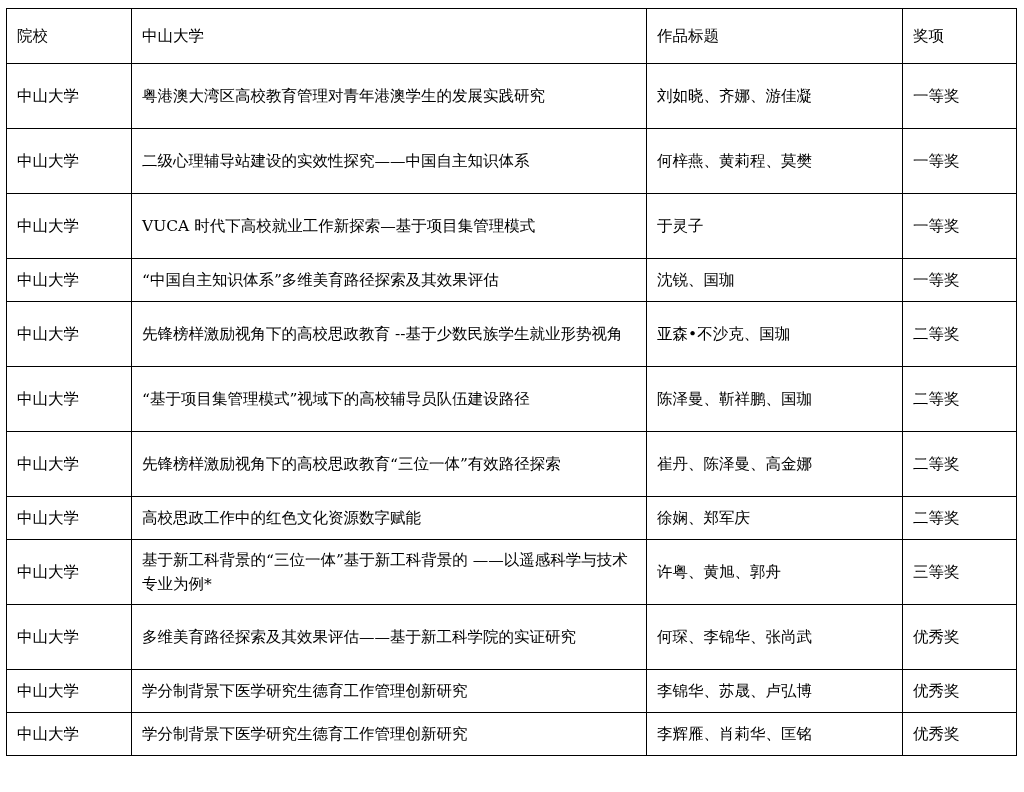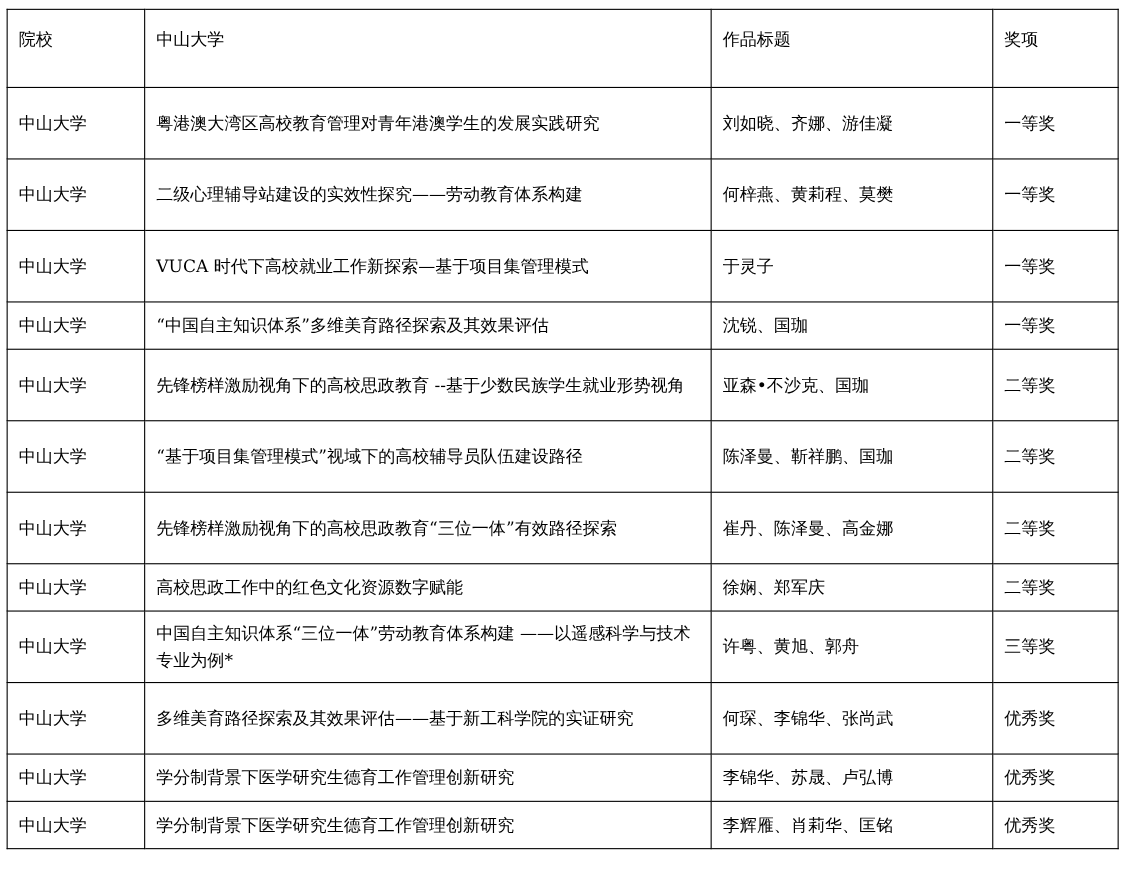--- a/index.html
+++ b/index.html
@@ -39,21 +39,21 @@
     font-size: 15.5px;
     line-height: 1.55;
     vertical-align: middle;
     font-weight: normal;
     text-align: left;
     word-break: break-all;
   }
   table.award-table thead th {
     height: 42px;
     padding-top: 6px;
-    padding-bottom: 22px;
+    padding-bottom: 6px;
   }
   td.school, td.author, td.award {
     white-space: nowrap;
   }
   td.title {
     padding-right: 14px;
   }
   tr.tall td {
     height: 48px;
   }
@@ -82,21 +82,21 @@
     </thead>
     <tbody>
       <tr class="tall">
         <td class="school">中山大学</td>
         <td class="title">粤港澳大湾区高校教育管理对青年港澳学生的发展实践研究</td>
         <td class="author">刘如晓、齐娜、游佳凝</td>
         <td class="award">一等奖</td>
       </tr>
       <tr class="tall">
         <td class="school">中山大学</td>
-        <td class="title">二级心理辅导站建设的实效性探究——劳动教育体系构建</td>
+        <td class="title">二级心理辅导站建设的实效性探究——中国自主知识体系</td>
         <td class="author">何梓燕、黄莉程、莫樊</td>
         <td class="award">一等奖</td>
       </tr>
       <tr class="tall">
         <td class="school">中山大学</td>
         <td class="title">VUCA 时代下高校就业工作新探索—基于项目集管理模式</td>
         <td class="author">于灵子</td>
         <td class="award">一等奖</td>
       </tr>
       <tr class="short">
@@ -124,21 +124,21 @@
         <td class="award">二等奖</td>
       </tr>
       <tr class="short">
         <td class="school">中山大学</td>
         <td class="title">高校思政工作中的红色文化资源数字赋能</td>
         <td class="author">徐娴、郑军庆</td>
         <td class="award">二等奖</td>
       </tr>
       <tr class="tall">
         <td class="school">中山大学</td>
-        <td class="title">中国自主知识体系“三位一体”劳动教育体系构建 ——以遥感科学与技术专业为例*</td>
+        <td class="title">基于新工科背景的“三位一体”基于新工科背景的 ——以遥感科学与技术专业为例*</td>
         <td class="author">许粤、黄旭、郭舟</td>
         <td class="award">三等奖</td>
       </tr>
       <tr class="tall">
         <td class="school">中山大学</td>
         <td class="title">多维美育路径探索及其效果评估——基于新工科学院的实证研究</td>
         <td class="author">何琛、李锦华、张尚武</td>
         <td class="award">优秀奖</td>
       </tr>
       <tr class="short">

